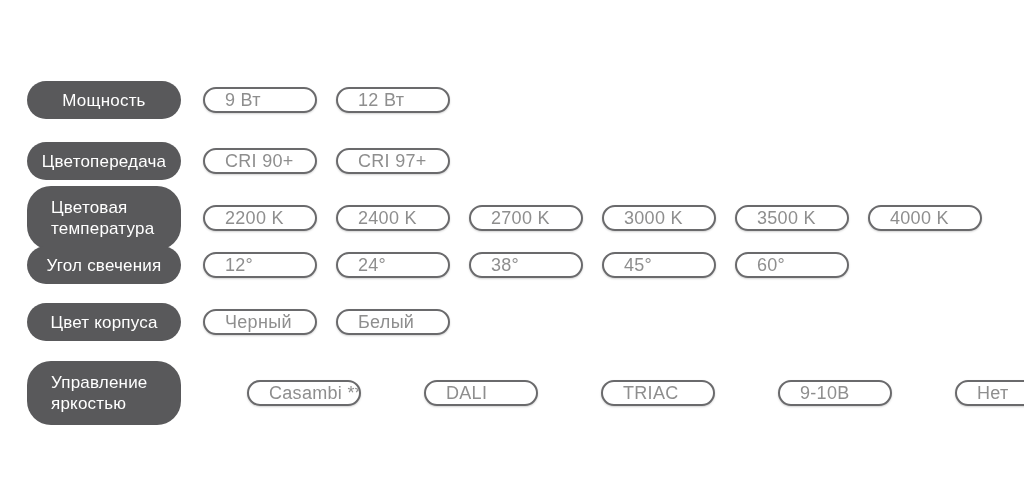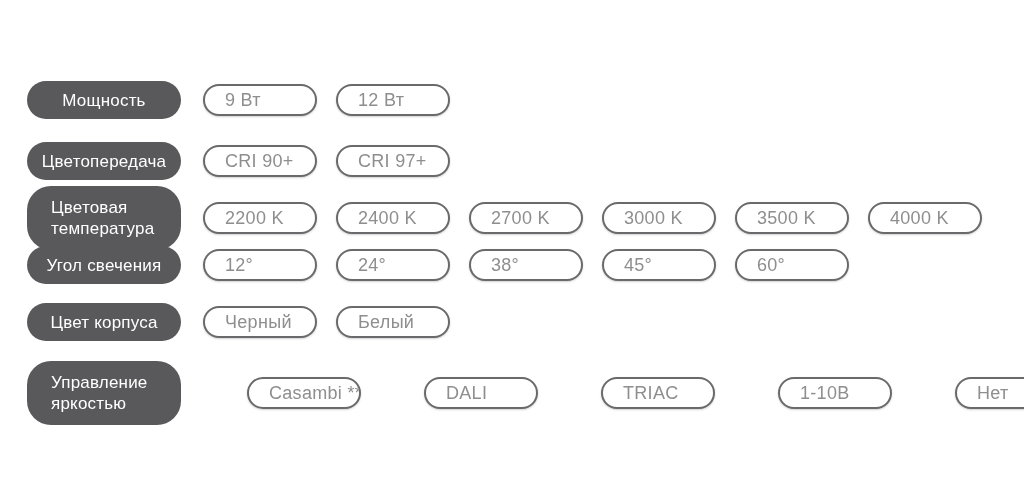--- a/index.html
+++ b/index.html
@@ -49,21 +49,21 @@
   .label.two-line {
     height: 64px;
     justify-content: flex-start;
     text-align: left;
     padding-left: 24px;
     padding-right: 10px;
   }
   .option {
     box-sizing: border-box;
     width: 114px;
-    height: 32px;
+    height: 26px;
     margin-right: 19px;
     background: #ffffff;
     border: 2px solid #6a6a6c;
     border-radius: 20px;
     box-shadow: 0 1px 2px rgba(0,0,0,0.18);
     color: #8e8e8e;
     font-family: "Liberation Sans", "DejaVu Sans", sans-serif;
     font-size: 18px;
     letter-spacing: 0.3px;
     text-align: left;
@@ -107,16 +107,16 @@
     <div class="row">
       <div class="label">Цвет корпуса</div>
       <button class="option" type="button">Черный</button>
       <button class="option" type="button">Белый</button>
     </div>
     <div class="row">
       <div class="label two-line">Управление яркостью</div>
       <button class="option" type="button">Casambi **</button>
       <button class="option" type="button">DALI</button>
       <button class="option" type="button">TRIAC</button>
-      <button class="option" type="button">1-10В</button>
+      <button class="option" type="button">9-10В</button>
       <button class="option" type="button">Нет</button>
     </div>
   </div>
 
 </body></html>

